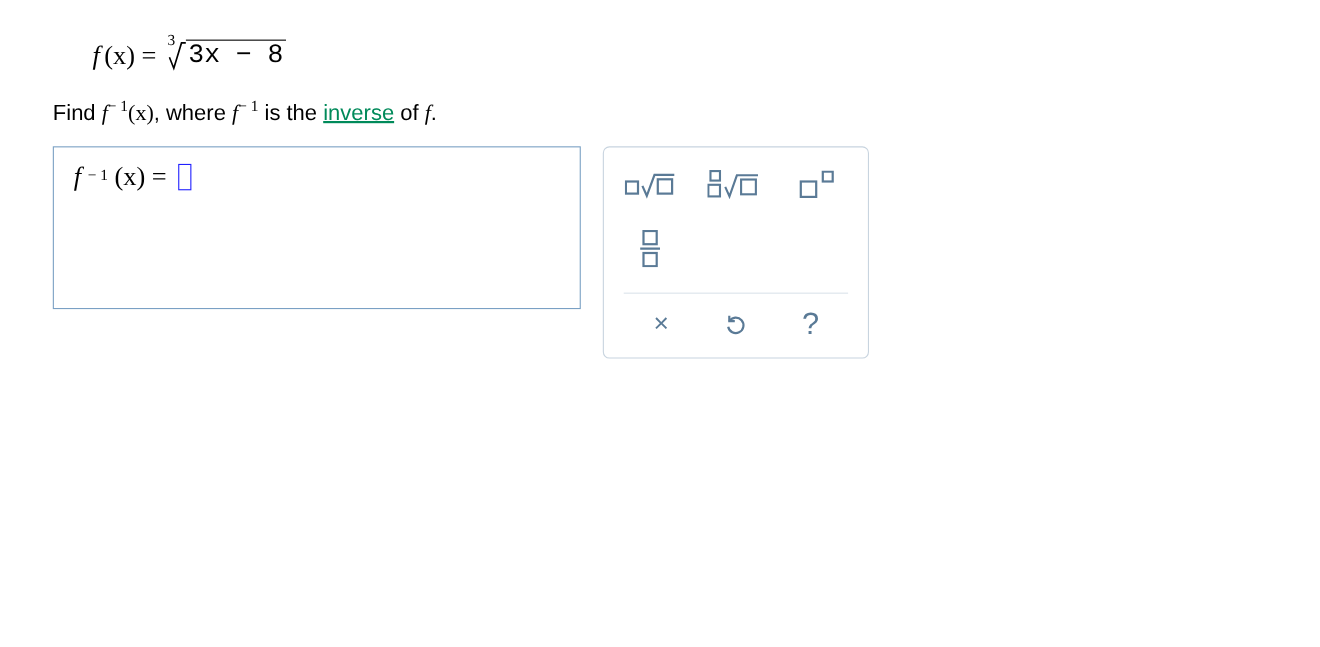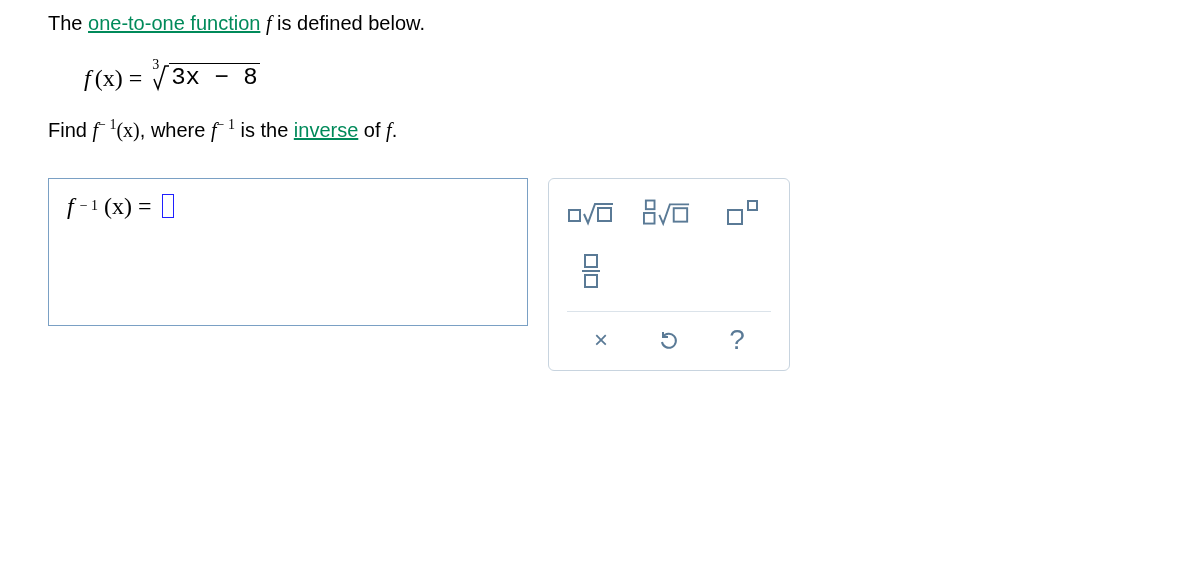--- a/index.html
+++ b/index.html
@@ -28,21 +28,21 @@
   .funcdef {
     margin: 28px 0 24px 36px;
     font-family: 'Times New Roman', serif;
     font-size: 24px;
     display: flex;
     align-items: center;
     gap: 4px;
   }
   .line2 {
     font-size: 20px;
-    margin-bottom: 36px;
+    margin-bottom: 18px;
   }
   .serif { font-family: 'Times New Roman', serif; }
   .neg1 { font-size: 14px; vertical-align: super; font-family:'Times New Roman',serif;}
   .bottom-row { display: flex; gap: 20px; align-items: flex-start; }
   .answer-box {
     border: 1px solid #7aa0c4;
     width: 480px;
     height: 148px;
     padding: 14px 18px;
   }
@@ -114,23 +114,20 @@
     border-top: 1.5px solid #000;
     padding: 0 2px;
     font-family: Liberation Mono, monospace;
   }
 </style>
 </head>
 <body>
 
 <div class="content">
 
-  <div class="line1">
-    <span>The </span><span class="linklike">one-to-one function</span><span> </span><span class="italic">f</span><span> is defined below.</span>
-  </div>
 
   <div class="funcdef">
     <span class="italic">f</span>
     <span style="font-family:'Times New Roman',serif;">(x) =</span>
     <span class="root-wrap">
       <span class="root-index">3</span>
       <svg width="16" height="30" viewBox="0 0 16 30">
         <path d="M1 16 L5 26 L12 3 L16 3" stroke="#000" stroke-width="1.5" fill="none"></path>
       </svg>
       <span class="radicand">3x − 8</span>

